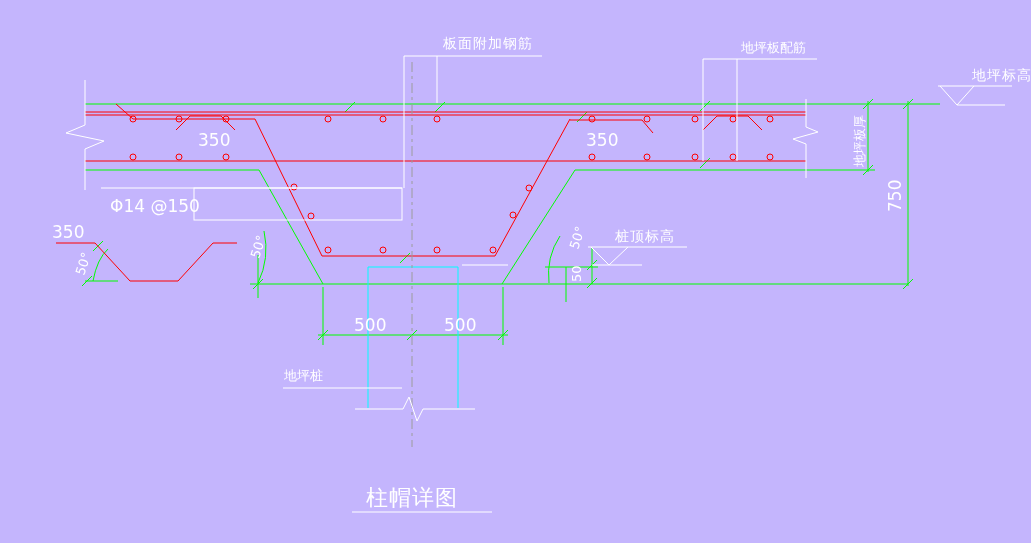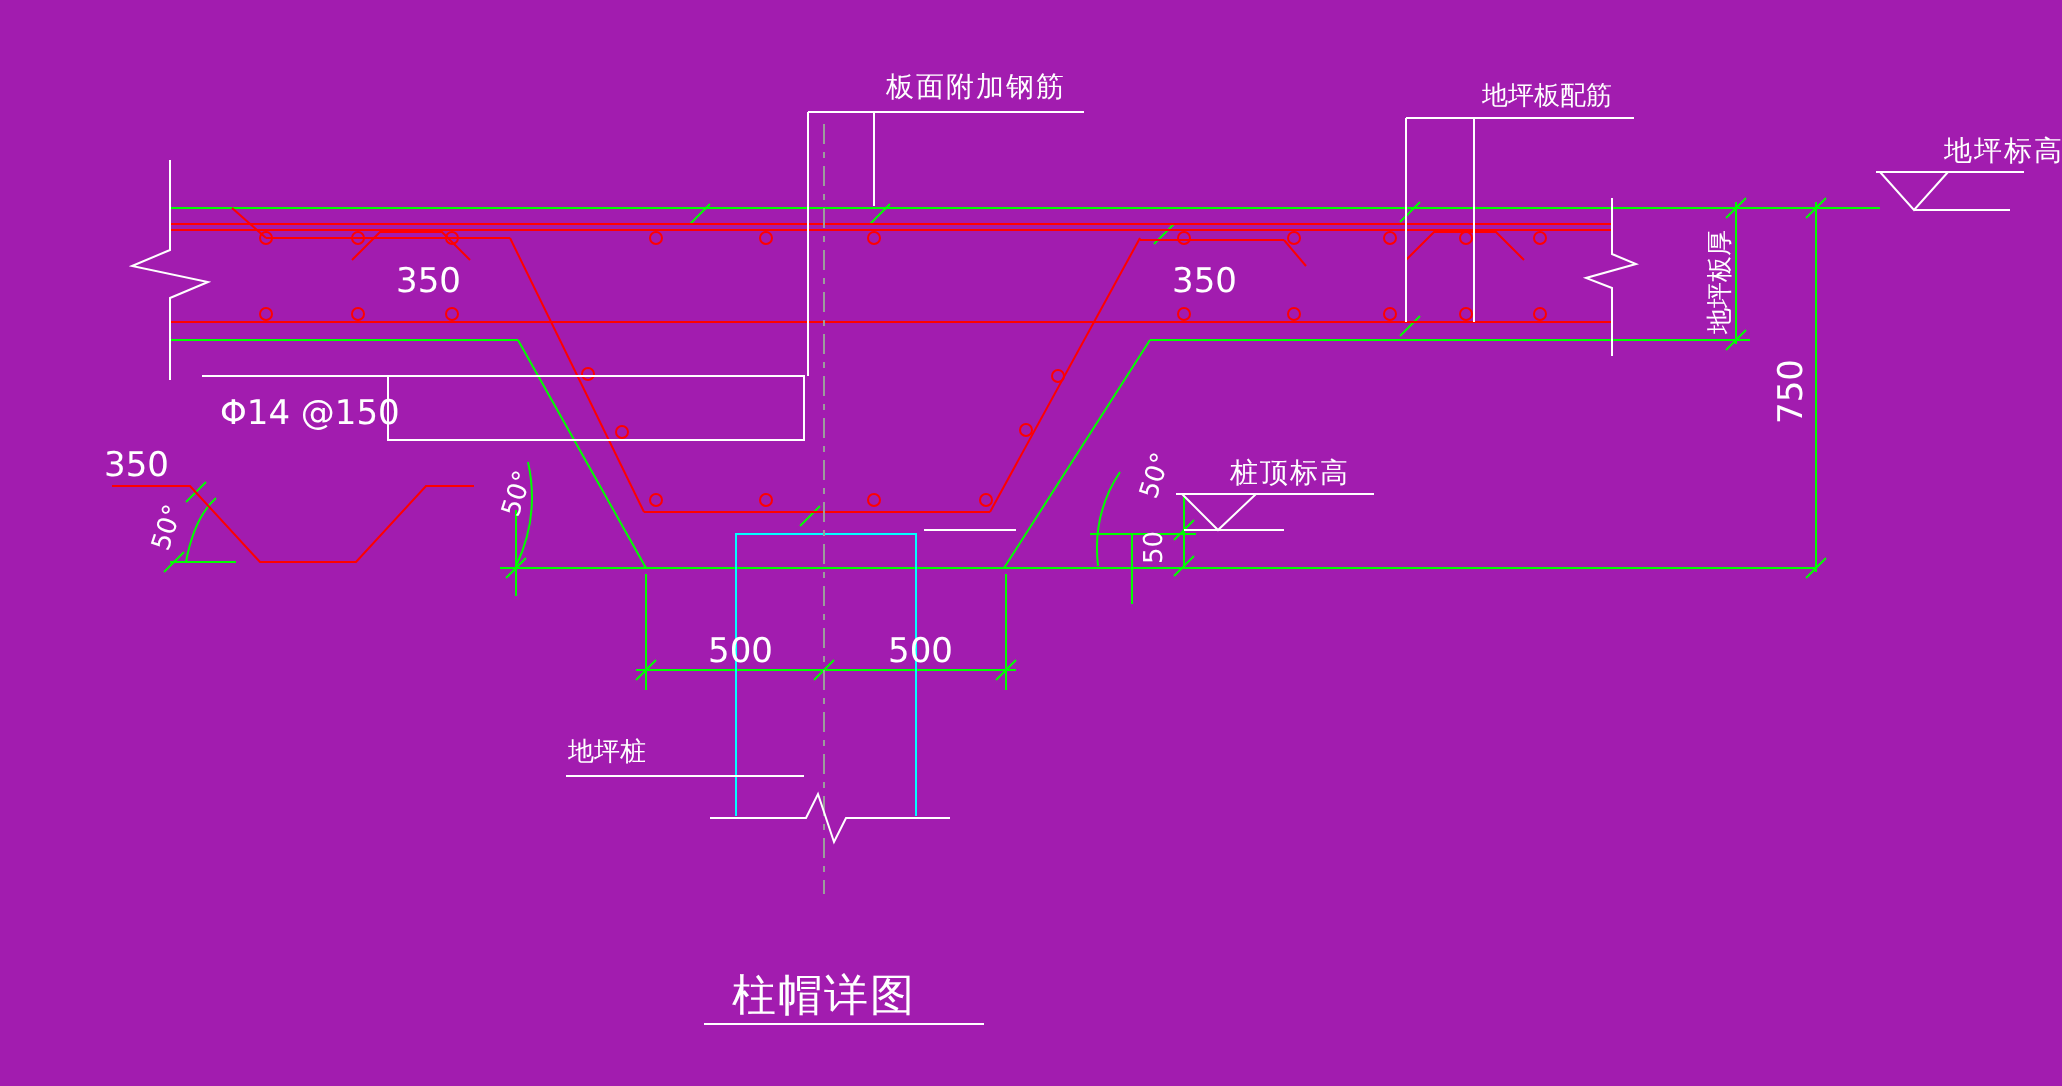--- a/index.html
+++ b/index.html
@@ -1,16 +1,16 @@
 <!DOCTYPE html>
 <html><head>
 <meta charset="utf-8">
 <style>
   html,body{margin:0;padding:0;background:#000;}
-  .stage{position:relative;width:1031px;height:543px;background:#a21caf;overflow:hidden;
+  .stage{position:relative;width:1031px;height:543px;background:#c4b5fd;overflow:hidden;
          font-family:"DejaVu Sans",sans-serif;text-align:center;}
   svg text{fill:#fff;font-family:"DejaVu Sans",sans-serif;}
   .cjk{font-size:14px;letter-spacing:1px;}
   .cjk-s{font-size:13px;letter-spacing:0px;}
   .num{font-size:17px;}
   .num-s{font-size:13px;}
   .title-t{font-size:22px;letter-spacing:1px;}
   .w{stroke:#ffffff;stroke-width:1;fill:none;}
   .g{stroke:#00ff00;stroke-width:1;fill:none;}
   .r{stroke:#ff0000;stroke-width:1;fill:none;}

